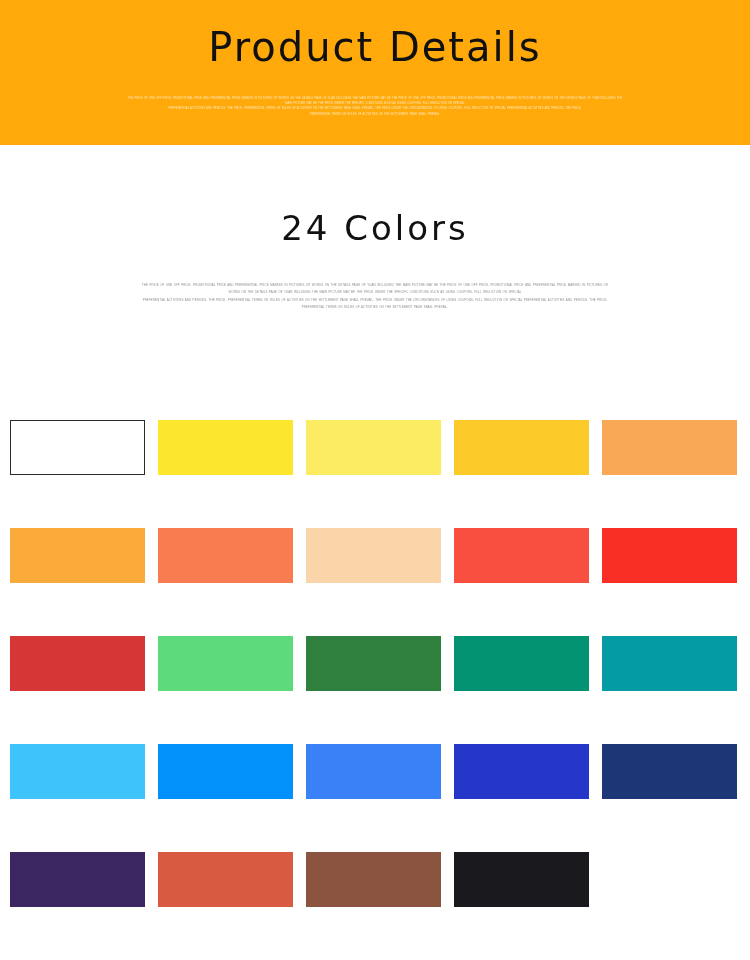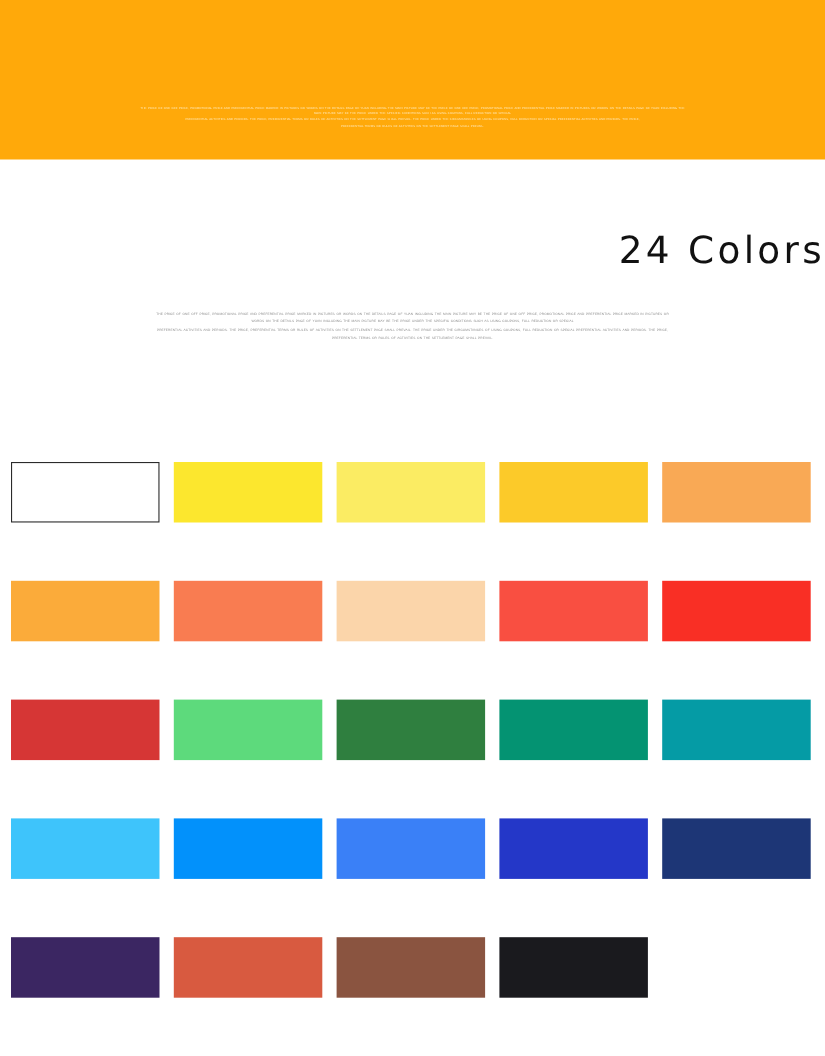--- a/index.html
+++ b/index.html
@@ -64,21 +64,21 @@
   .colors-section {
     position: relative;
     width: 750px;
     background: #ffffff;
   }
   .colors-title {
     position: absolute;
     top: 60px;
     left: 0;
     width: 750px;
-    text-align: right;
+    text-align: center;
     font-family: "DejaVu Sans", sans-serif;
     font-size: 34px;
     font-weight: 400;
     letter-spacing: 3px;
     color: #111111;
     line-height: 46px;
     white-space: nowrap;
   }
   .colors-desc {
     position: absolute;
@@ -123,20 +123,21 @@
   .swatch.empty {
     background: transparent;
   }
 </style>
 </head>
 <body>
 
 <div class="page">
 
   <div class="hero">
+    <div class="hero-title">Product Details</div>
 
     <div class="hero-desc">
       <p>THE PRICE OF ONE OFF PRICE, PROMOTIONAL PRICE AND PREFERENTIAL PRICE MARKED IN PICTURES OR WORDS ON THE DETAILS PAGE OF YUAN INCLUDING THE MAIN PICTURE MAY BE THE PRICE OF ONE OFF PRICE, PROMOTIONAL PRICE AND PREFERENTIAL PRICE MARKED IN PICTURES OR WORDS ON THE DETAILS PAGE OF YUAN INCLUDING THE</p>
       <p>MAIN PICTURE MAY BE THE PRICE UNDER THE SPECIFIC CONDITIONS SUCH AS USING COUPONS, FULL REDUCTION OR SPECIAL</p>
       <p>PREFERENTIAL ACTIVITIES AND PERIODS. THE PRICE, PREFERENTIAL TERMS OR RULES OF ACTIVITIES ON THE SETTLEMENT PAGE SHALL PREVAIL. THE PRICE UNDER THE CIRCUMSTANCES OF USING COUPONS, FULL REDUCTION OR SPECIAL PREFERENTIAL ACTIVITIES AND PERIODS. THE PRICE,</p>
       <p>PREFERENTIAL TERMS OR RULES OF ACTIVITIES ON THE SETTLEMENT PAGE SHALL PREVAIL.</p>
     </div>
   </div>
 
   <div class="colors-section">

